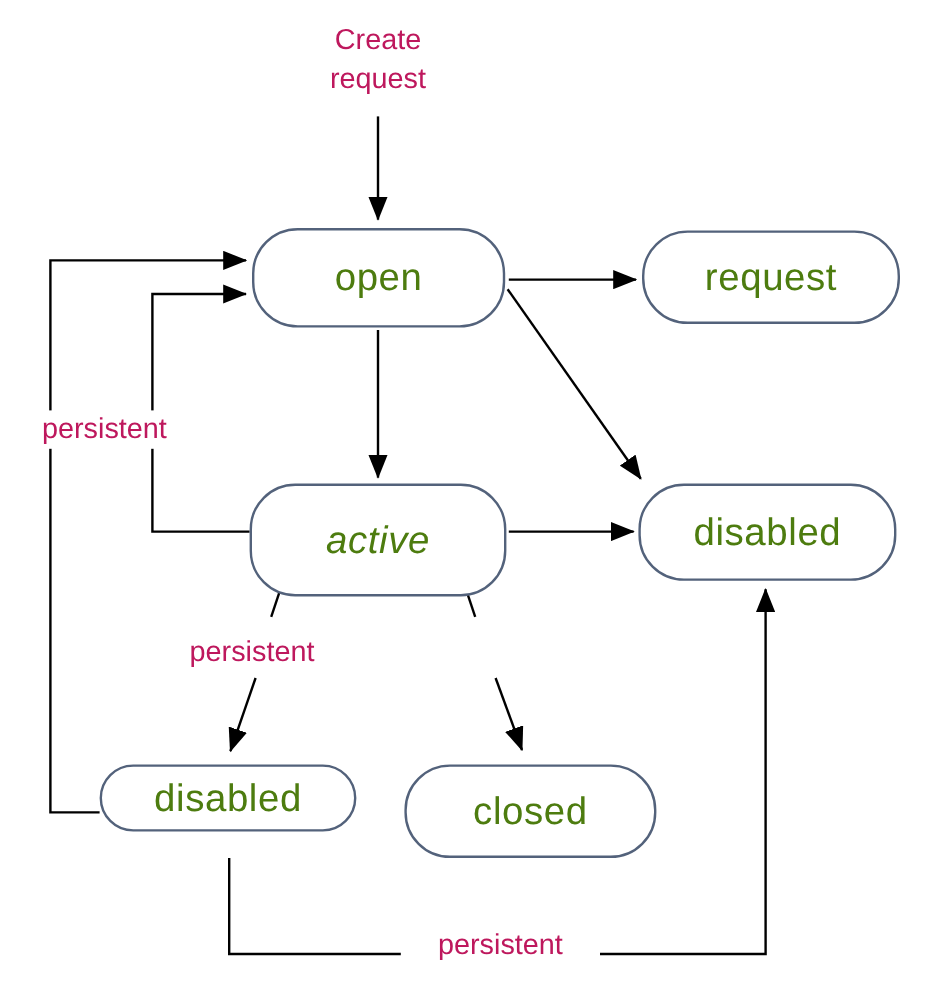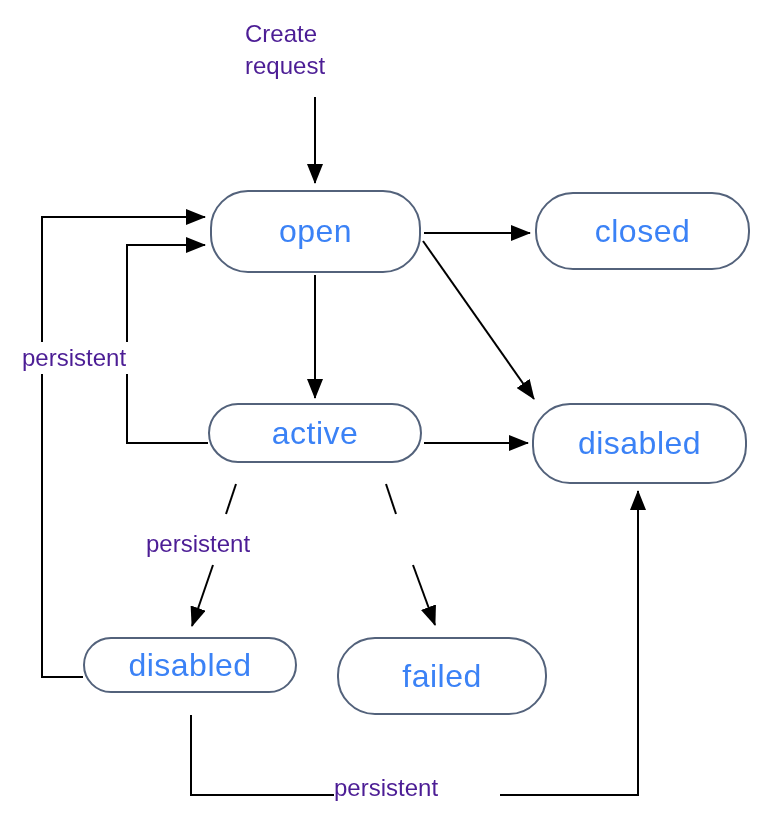--- a/index.html
+++ b/index.html
@@ -25,34 +25,34 @@
   .node {
     position: absolute;
     box-sizing: border-box;
     background: #ffffff;
     border: 2px solid #53627b;
     border-radius: 38px;
     display: flex;
     align-items: center;
     justify-content: center;
     font-size: 32px;
-    color: #3b82f6;
+    color: #4d7c0f;
     letter-spacing: 0.5px;
   }
   .node-open      { left: 210px; top: 190px; width: 211px; height: 83px; }
   .node-failed    { left: 535px; top: 192px; width: 215px; height: 78px; }
-  .node-active    { left: 208px; top: 403px; width: 214px; height: 60px; }
+  .node-active    { left: 208px; top: 403px; width: 214px; height: 94px; font-style: italic; }
   .node-cancelled { left: 532px; top: 403px; width: 215px; height: 81px; }
   .node-disabled  { left:  83px; top: 637px; width: 214px; height: 56px; }
   .node-closed    { left: 337px; top: 637px; width: 210px; height: 78px; }
   .edge-label {
     position: absolute;
     font-size: 24px;
-    color: #4c1d95;
-    text-align: left;
+    color: #be185d;
+    text-align: center;
     line-height: 1.32;
   }
   .lbl-create     { left: 245px; top:  18px; width: 140px; }
   .lbl-pers-left  { left:  22px; top: 342px; width: 130px; background: #ffffff; }
   .lbl-pers-mid   { left: 146px; top: 528px; width: 128px; }
   .lbl-one-time   { left: 353px; top: 528px; width: 124px; }
   .lbl-pers-bot   { left: 334px; top: 772px; width: 166px; background: #ffffff; }
 </style>
 </head>
 <body>
@@ -75,24 +75,24 @@
       <path d="M213 565 L192 626" marker-end="url(#ah)"></path>
       <path d="M386 484 L396 514"></path>
       <path d="M413 565 L435 625" marker-end="url(#ah)"></path>
       <path d="M208 443 L127 443 L127 245 L205 245" marker-end="url(#ah)"></path>
       <path d="M83 677 L42 677 L42 217 L205 217" marker-end="url(#ah)"></path>
       <path d="M191 715 L191 795 L638 795 L638 491" marker-end="url(#ah)"></path>
     </g>
   </svg>
 
   <div class="node node-open">open</div>
-  <div class="node node-failed">closed</div>
+  <div class="node node-failed">request</div>
   <div class="node node-active">active</div>
   <div class="node node-cancelled">disabled</div>
   <div class="node node-disabled">disabled</div>
-  <div class="node node-closed">failed</div>
+  <div class="node node-closed">closed</div>
 
   <div class="edge-label lbl-create">Create request</div>
   <div class="edge-label lbl-pers-left">persistent</div>
   <div class="edge-label lbl-pers-mid">persistent</div>
   <div class="edge-label lbl-pers-bot">persistent</div>
 
 </div>
 
 </body></html>

